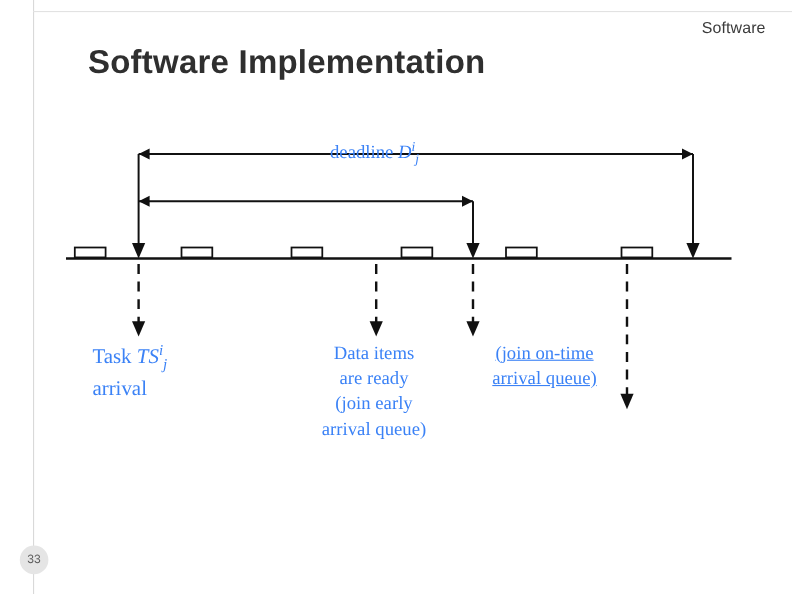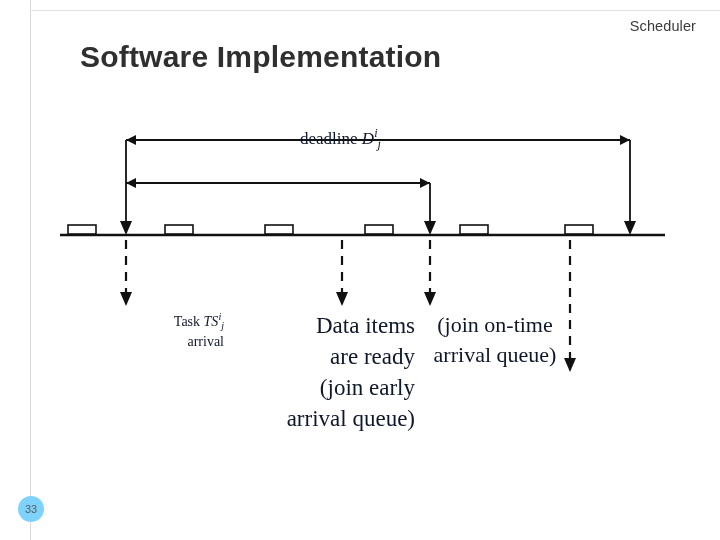--- a/index.html
+++ b/index.html
@@ -66,79 +66,80 @@
     letter-spacing: 0.2px;
     white-space: nowrap;
   }
   .page-number {
     position: absolute;
     left: 18px;
     bottom: 18px;
     width: 26px;
     height: 26px;
     border-radius: 50%;
-    background: #7dd3fc;
+    background: #e5e5e5;
     color: #5c5c5c;
     font-size: 11px;
     display: flex;
     align-items: center;
     justify-content: center;
   }
   .figure {
     position: absolute;
     left: 60px;
     top: 110px;
     width: 620px;
     height: 350px;
   }
   .fig-svg {
     display: block;
   }
   .fig-text {
     position: absolute;
     font-family: "Liberation Serif", serif;
-    color: #0f172a;
+    color: #3b82f6;
     white-space: nowrap;
   }
   .lbl-deadline {
     left: 240px;
     top: 16px;
     font-size: 17px;
   }
   .lbl-vrt {
     left: 120px;
     top: 62px;
     font-size: 17px;
   }
   .lbl-task {
     left: 24px;
     top: 200px;
-    font-size: 14px;
-    line-height: 1.35;
-    text-align: right;
+    font-size: 19px;
+    line-height: 1.35;
+    text-align: left;
     width: 140px;
     white-space: normal;
   }
   .lbl-data-ready {
     left: 205px;
     top: 200px;
-    font-size: 23px;
-    line-height: 1.35;
-    text-align: right;
+    font-size: 17px;
+    line-height: 1.35;
+    text-align: center;
     width: 150px;
     white-space: normal;
   }
   .lbl-join-ontime {
     left: 350px;
     top: 200px;
-    font-size: 22px;
+    font-size: 17px;
     line-height: 1.35;
     text-align: center;
     width: 170px;
     white-space: normal;
+    text-decoration: underline;
   }
   .lbl-verified {
     left: 440px;
     top: 270px;
     font-size: 17px;
     line-height: 1.35;
     text-align: center;
     width: 180px;
     white-space: normal;
   }
@@ -160,21 +161,21 @@
 <body>
 
 <div class="slide">
 
   <div class="left-bar">
     <div class="left-bar-inner"></div>
   </div>
 
   <div class="header-rule"></div>
 
-  <div class="scheduler-label">Scheduler</div>
+  <div class="scheduler-label">Software</div>
 
   <div class="slide-title">Software Implementation</div>
 
   <div class="figure">
     <svg class="fig-svg" width="620" height="350" viewBox="0 0 620 350">
 
       <line x1="0" y1="125" x2="605" y2="125" stroke="#111111" stroke-width="2.4"></line>
 
       <rect x="8" y="115" width="28" height="9" fill="#ffffff" stroke="#111111" stroke-width="1.6"></rect>
       <rect x="105" y="115" width="28" height="9" fill="#ffffff" stroke="#111111" stroke-width="1.6"></rect>

